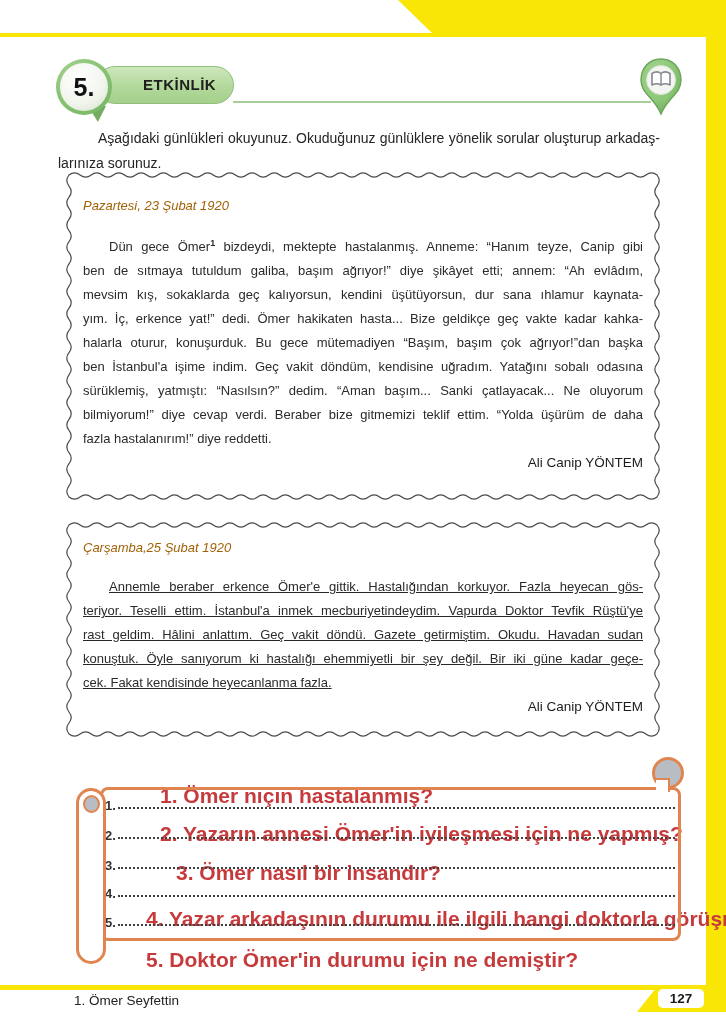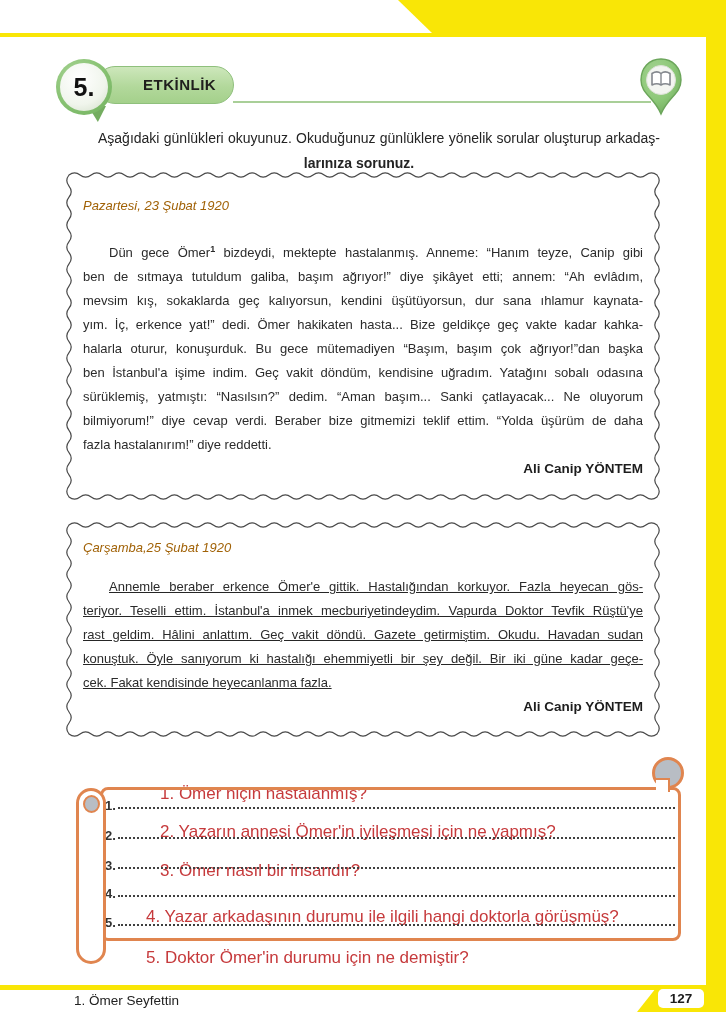--- a/index.html
+++ b/index.html
@@ -32,56 +32,56 @@
   .act-circle-inner{position:absolute;left:4px;top:4px;width:48px;height:48px;border-radius:50%;
             background:radial-gradient(circle at 40% 32%,#ffffff 0%,#f0f5ec 60%,#cfdcc6 100%);
             display:flex;align-items:center;justify-content:center;}
   .act-circle-inner span{font-size:25px;font-weight:bold;color:#111;}
   .act-rule{position:absolute;left:233px;top:101px;width:418px;height:2px;background:#a9cf98;z-index:0;}
   .pin-icon{position:absolute;left:634px;top:57px;width:54px;height:62px;z-index:2;}
 
   
   .instruction{position:absolute;left:58px;top:126px;width:602px;font-size:14px;line-height:25px;color:#242424;}
   .instr-l1{text-align:justify;text-align-last:justify;padding-left:40px;}
-  .instr-l2{text-align:center;font-weight:bold;}
+  .instr-l2{text-align:left;}
 
   
   .wavy-box{position:absolute;left:66px;width:594px;box-sizing:border-box;}
   .wavy-box svg{position:absolute;left:0;top:0;pointer-events:none;}
   .diary1{top:172px;height:328px;padding:26px 17px 0 17px;}
   .diary2{top:522px;height:215px;padding:18px 17px 0 17px;}
   .diary-date{font-size:13px;font-style:italic;text-align:left;color:#a16207;}
-  .diary-par{margin-top:28px;}
+  .diary-par{margin-top:22px;}
   .diary2 .diary-par{margin-top:20px;text-decoration:underline;}
   .dl{font-size:13px;line-height:24px;height:24px;overflow:hidden;
       text-align:justify;text-align-last:justify;color:#2b2b2b;}
   .dl.first{padding-left:26px;}
   .dl.last{text-align-last:left;}
   .dl sup{font-size:9px;font-weight:bold;line-height:0;}
-  .diary-sig{font-size:13.5px;font-weight:bold;text-align:right;margin-top:4px;color:#1d1d1d;}
+  .diary-sig{font-size:13.5px;font-weight:normal;text-align:right;margin-top:4px;color:#1d1d1d;}
 
   
   .scroll{position:absolute;left:0;top:0;width:726px;height:1024px;pointer-events:none;}
   .scroll-body{position:absolute;left:100px;top:787px;width:575px;height:148px;
                border:3px solid #e0854f;border-radius:8px;background:transparent;z-index:2;}
   .rline{position:absolute;left:2px;right:3px;height:17px;display:flex;align-items:flex-end;}
   .rnum{font-size:13px;font-weight:bold;color:#333;margin-right:2px;line-height:13px;}
   .rdots{flex:1;border-bottom:2px dotted #3f3f3f;margin-bottom:3px;}
   .scroll-roll{position:absolute;left:76px;top:788px;width:30px;height:176px;background:#fff;
                border:3px solid #e0854f;border-radius:16px;z-index:4;box-sizing:border-box;}
   .roll-curl{position:absolute;left:4px;top:4px;width:13px;height:14px;border-radius:50%;
              background:#b8bdc4;border:2px solid #e0854f;}
   .scroll-curl{position:absolute;left:652px;top:757px;width:32px;height:32px;border-radius:50%;
                background:#b8bdc4;border:3px solid #e0854f;z-index:3;box-sizing:border-box;}
   .scroll-notch{position:absolute;left:656px;top:778px;width:12px;height:12px;background:#fff;
                border-top:2px solid #e0854f;border-right:2px solid #e0854f;z-index:4;}
-  .q{position:absolute;z-index:1;font-size:17px;font-weight:400;color:#c63a3c;white-space:nowrap;}
+  .q{position:absolute;z-index:1;font-size:21px;font-weight:700;color:#c63a3c;white-space:nowrap;}
   .q1{left:160px;top:784px;}
   .q2{left:160px;top:822px;}
-  .q3{left:160px;top:861px;}
+  .q3{left:176px;top:861px;}
   .q4{left:146px;top:907px;}
   .q5{left:146px;top:948px;}
 
   
   .footnote{position:absolute;left:74px;top:993px;font-size:13.5px;color:#222;}
 </style>
 </head>
 <body>
 
 <div class="page">

